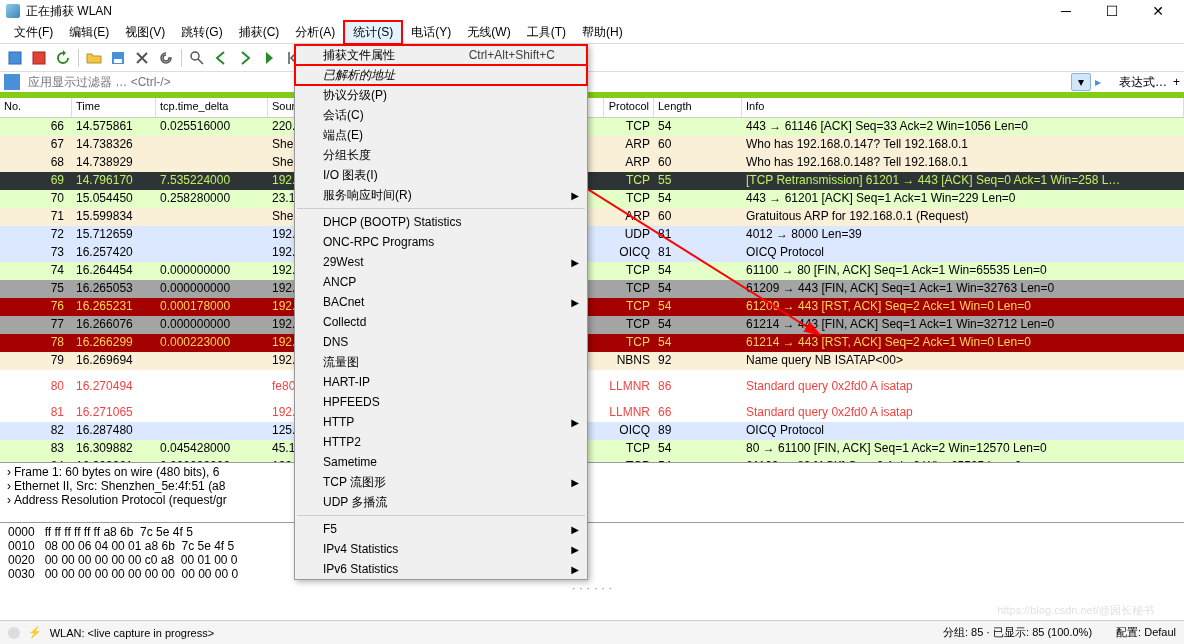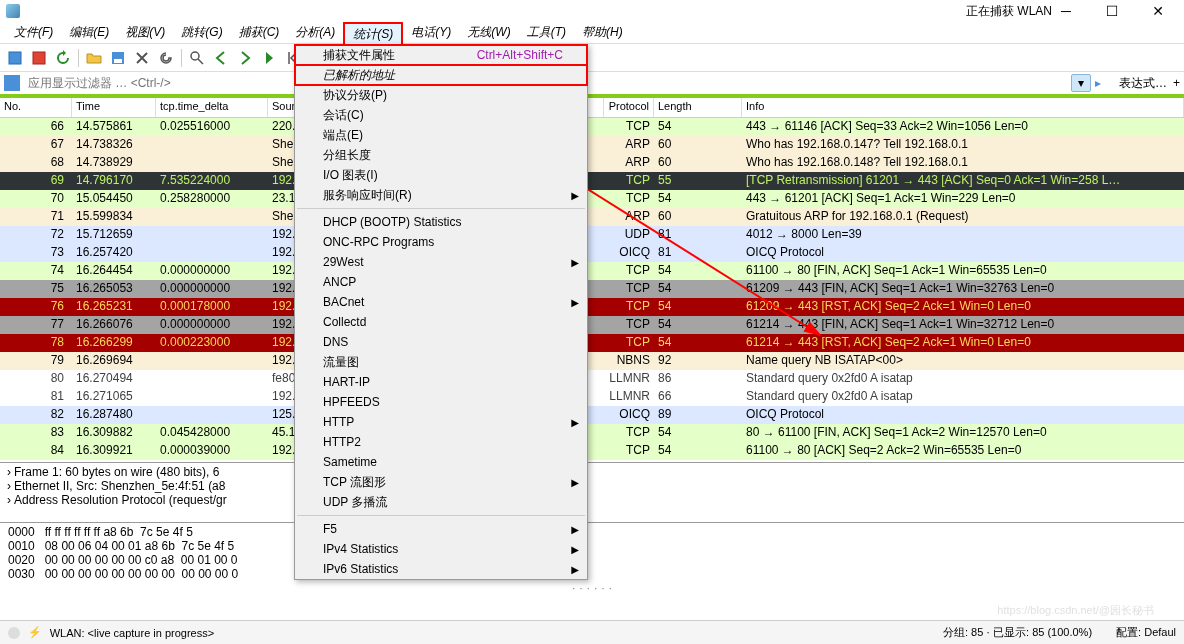--- a/index.html
+++ b/index.html
@@ -1,60 +1,60 @@
 <!DOCTYPE html>
 <html><head>
 <meta charset="utf-8">
 <style>
 * { margin:0; padding:0; box-sizing:border-box; font-family:"Microsoft YaHei","Segoe UI",sans-serif; }
 body { background:#fff; font-size:12px; color:#000; width:1184px; height:644px; overflow:hidden; position:relative; }
-.titlebar { height:22px; display:flex; align-items:center; padding:0 6px; background:#fff;text-align:right; }
+.titlebar { height:22px; display:flex; align-items:center; padding:0 6px; background:#fff; }
 .titlebar .icon { width:14px; height:14px; background:linear-gradient(135deg,#87ceeb,#4682b4); border-radius:2px; margin-right:6px; }
 .titlebar .title { flex:1; font-size:12px; }
 .winbtns { display:flex; gap:18px; padding-right:6px; }
 .winbtn { width:28px; height:18px; display:flex; align-items:center; justify-content:center; cursor:pointer; font-size:14px; }
-.menubar { height:22px; display:flex; align-items:flex-start; padding:0 6px; gap:0; border-bottom:1px solid #ddd;font-style:italic; }
+.menubar { height:22px; display:flex; align-items:center; padding:0 6px; gap:0; border-bottom:1px solid #ddd; }
 .menuitem { padding:2px 8px; cursor:pointer; position:relative; }
 .menuitem.active { background:#e5f3ff; }
 .redbox { border:2px solid red !important; }
 .toolbar { height:28px; display:flex; align-items:center; padding:0 4px; gap:2px; border-bottom:1px solid #ddd; }
 .tbtn { width:22px; height:22px; display:flex; align-items:center; justify-content:center; cursor:pointer; border:1px solid transparent; }
 .tsep { width:1px; height:18px; background:#ccc; margin:0 2px; }
-.filterbar { height:26px; display:flex; align-items:center; padding:0 4px; border-bottom:4px solid #84cc16; background:#fff; }
+.filterbar { height:26px; display:flex; align-items:center; padding:0 4px; border-bottom:6px solid #84cc16; background:#fff; }
 .filterbar .bm { width:16px; height:16px; background:#4a90d9; margin-right:4px; }
 .filterbar input { flex:1; border:none; outline:none; padding:2px 4px; font-size:12px; }
 .filterbar .expr { margin-left:12px; padding:0 6px; cursor:pointer; }
 .expr-btn { background:#d0e7f9; border:1px solid #8cb5d9; border-radius:2px; padding:1px 6px; margin-right:4px; }
 .headers { height:20px; display:flex; border-bottom:1px solid #ccc; background:#fff; font-size:11px; }
 .headers div { padding:2px 4px; border-right:1px solid #ddd; overflow:hidden; white-space:nowrap; }
 .col-no { width:72px; } .col-time { width:84px; } .col-delta { width:112px; } .col-src { width:40px; }
 .col-proto { width:50px;text-align:right; } .col-len { width:88px; } .col-info { flex:1; }
 .pkt-area { height:344px; overflow:hidden; position:relative; }
 .pkt-row { height:18px; display:flex; font-family:Consolas,monospace; font-size:12px; }
 .pkt-row div { padding:1px 4px; overflow:hidden; white-space:nowrap; }
 .pkt-row .col-no { text-align:right; padding-right:8px; }
-.c-white { background:#fff; color:#404040; }
+.c-white { background:#fff; color:#ef4444;margin-top:8px; }
 .c-beige { background:#faf0d7; color:#000; }
 .c-cyan { background:#e4ffc7; color:#000; }
 .c-dark { background:#2e3436; color:#bef264; }
 .c-grey { background:#a4a4a4; color:#000; }
 .c-red { background:#a40000; color:#ffd65c; }
 .c-blue { background:#dbe8ff; color:#000; }
 .detail-pane { height:60px; border-top:1px solid #999; padding:2px 4px; font-family:Consolas,monospace; font-size:12px; overflow:hidden; }
 .detail-pane .line { display:flex; }
 .detail-pane .tw { width:10px; display:inline-block; text-align:center; cursor:pointer; }
 .hex-pane { height:78px; border-top:1px solid #999; padding:2px 8px; font-family:Consolas,monospace; font-size:12px; overflow:hidden; }
 .hex-row { white-space:pre; }
 .dots { text-align:center; color:#888; }
 .statusbar { position:absolute; bottom:0; left:0; right:0; height:24px; border-top:1px solid #ccc; display:flex; align-items:center; padding:0 8px; font-size:11px; background:#f5f5f5; }
 .statusbar .led { width:12px; height:12px; border-radius:50%; background:#ddd; margin-right:8px; }
 .statusbar .st-mid { flex:1; }
 .dropdown { position:absolute; top:44px; left:294px; width:294px; background:#f0f0f0; border:1px solid #999; box-shadow:2px 2px 6px rgba(0,0,0,0.3); z-index:100; }
 .dd-item { height:20px; display:flex; align-items:center; padding:0 36px 0 28px; cursor:pointer; font-size:12px; position:relative; }
-.dd-item .shortcut { position:absolute; right:24px; color:#a21caf; }
+.dd-item .shortcut { position:absolute; right:32px; color:#404040; }
 .dd-item .arrow { position:absolute; right:8px; font-size:10px; }
 .dd-sep { height:1px; background:#ccc; margin:3px 2px; }
 .red-arrow { position:absolute; z-index:50; pointer-events:none; }
 .gap-col { width:296px; }
 .watermark { position:absolute; right:30px; bottom:26px; color:#ccc; font-size:11px; opacity:.6; }
 </style>
 </head>
 <body>
 
 <div class="titlebar">

